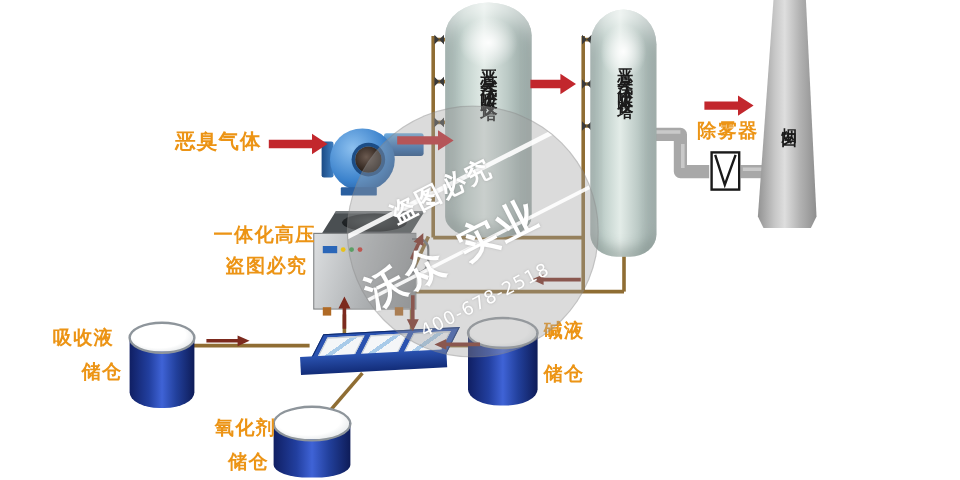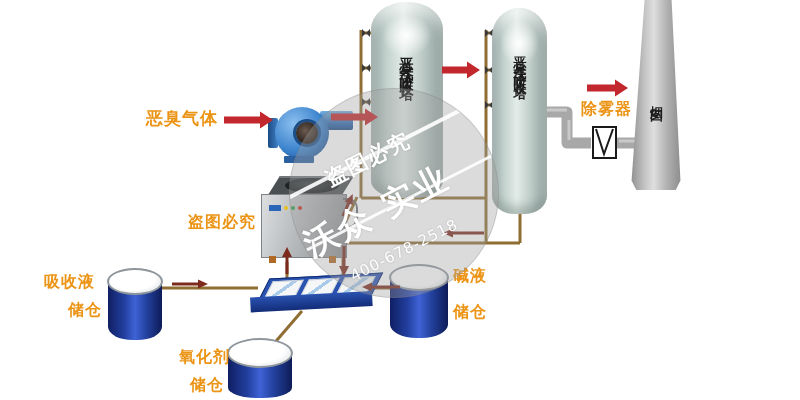--- a/index.html
+++ b/index.html
@@ -204,20 +204,21 @@
       <path d="M484,231.5 H453 V228.5 L443,233 L453,237.5 V234.5 H484 Z"></path>
       <path d="M342.5,246 V266 H339 L344,276 L349,266 H345.5 V246 Z"></path>
       <path d="M285.5,274 V257 H282 L287,247 L292,257 H288.5 V274 Z"></path>
       <g transform="translate(343,216) rotate(-66)">
         <path d="M0,-1.5 H14 V-4.5 L24,0 L14,4.5 V1.5 H0 Z"></path>
       </g>
     </g>
   </svg>
 
   <div class="lbl" style="left:146px;top:110px;font-size:17px;">恶臭气体</div>
+  <div class="lbl" style="left:178px;top:188px;">一体化高压</div>
   <div class="lbl" style="left:188px;top:214px;">盗图必究</div>
   <div class="lbl" style="left:581px;top:101px;">除雾器</div>
   <div class="lbl" style="left:44px;top:274px;">吸收液</div>
   <div class="lbl" style="left:68px;top:302px;">储仓</div>
   <div class="lbl" style="left:453px;top:268px;">碱液</div>
   <div class="lbl" style="left:453px;top:304px;">储仓</div>
   <div class="lbl" style="left:179px;top:349px;">氧化剂</div>
   <div class="lbl" style="left:190px;top:377px;">储仓</div>
 
   <div class="watermark">

